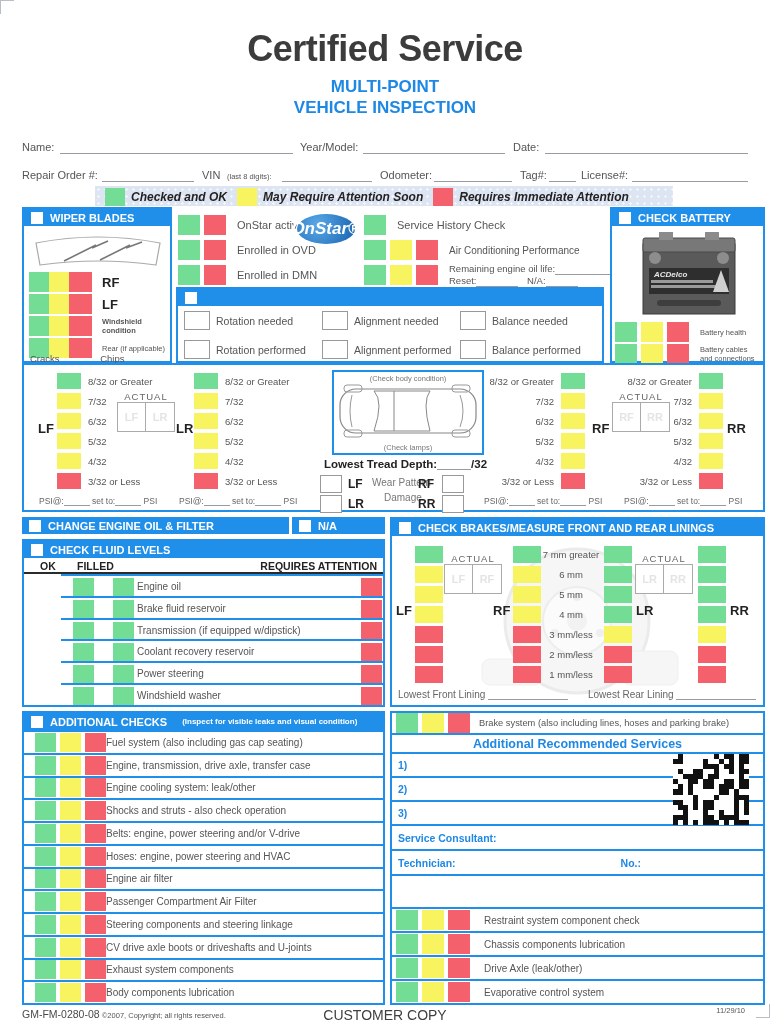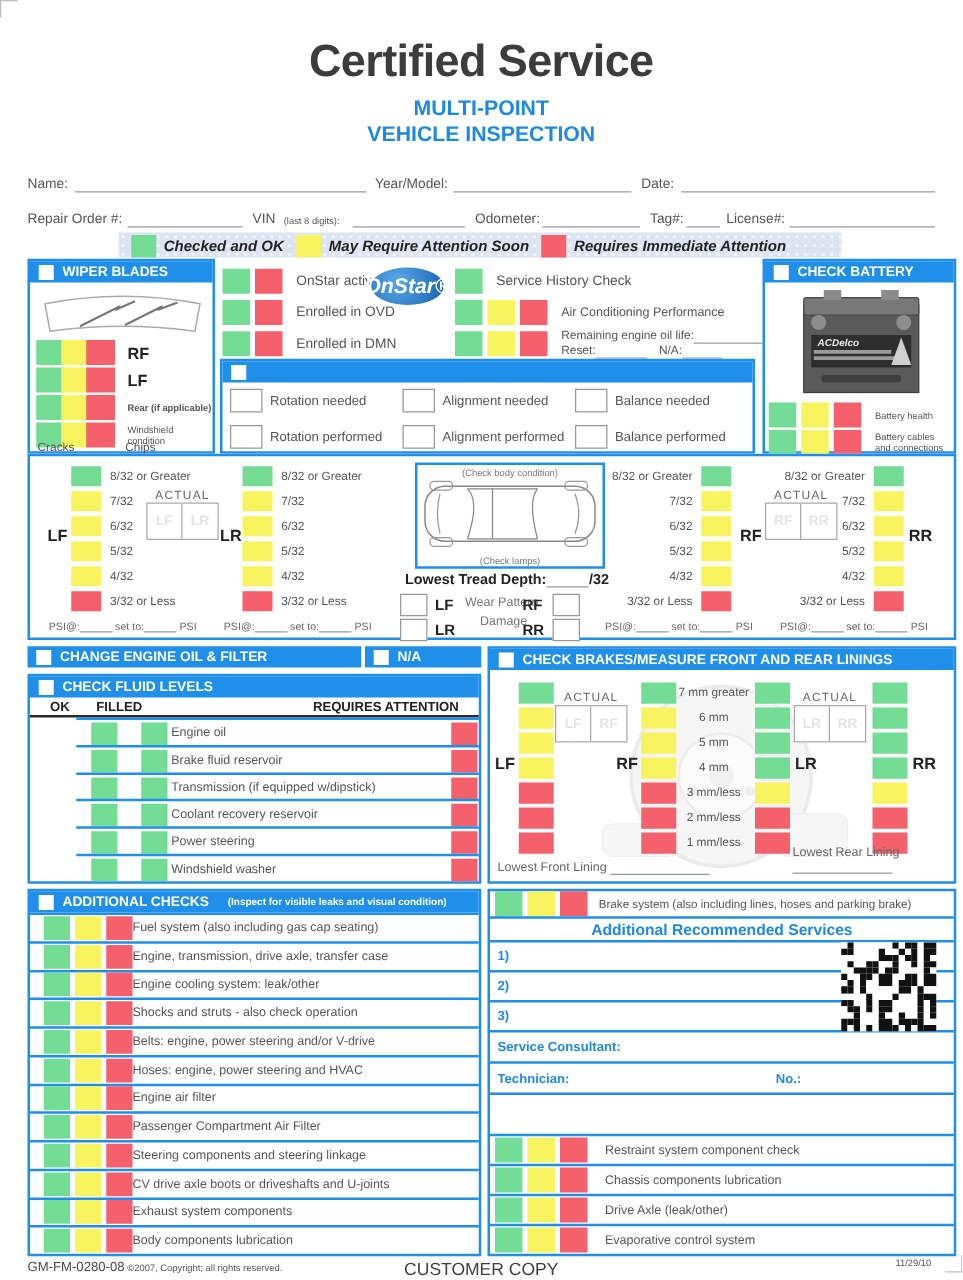--- a/index.html
+++ b/index.html
@@ -143,29 +143,29 @@
             <span class="sw c-r"></span>
           </span>
         <span class="wlab">LF</span>
       </div>
         <div class="wrow">
         <span class="swl" style="gap:1px;">
             <span class="sw c-g"></span>
             <span class="sw c-y"></span>
             <span class="sw c-r"></span>
           </span>
-        <span class="wlab">Rear (if applicable)</span>
+        <span class="wlab">Windshield condition</span>
       </div>
         <div class="wrow">
         <span class="swl" style="gap:1px;">
             <span class="sw c-g"></span>
             <span class="sw c-y"></span>
             <span class="sw c-r"></span>
           </span>
-        <span class="wlab">Windshield condition</span>
+        <span class="wlab">Rear (if applicable)</span>
       </div>
       </div>
     <div class="abs" style="left:6px;top:144px;font-size:9.5px;color:#555;">
       <span>Cracks</span><span class="bl" style="width:32px;height:9px;"></span>
       <span style="margin-left:6px;">Chips</span><span class="bl" style="width:32px;height:9px;"></span>
     </div>
   </div>
 
   <div class="orow" style="left:178px;top:215px;">
     <span class="swl">
@@ -467,21 +467,21 @@
   </div>
 
   <div class="abs box" style="left:22px;top:539px;width:363px;height:168px;display:flex;flex-direction:column;">
     <div class="hdr" style="flex:none;">
       <span class="hcb"></span>
       <span>CHECK FLUID LEVELS</span>
     </div>
     <div style="position:relative;height:16px;flex:none;border-bottom:2px solid #2b2b2b;font-size:10.5px;font-weight:bold;color:#222;">
       <span class="abs" style="left:16px;top:2px;">OK</span>
       <span class="abs" style="left:53px;top:2px;">FILLED</span>
-      <span class="abs" style="right:16px;top:2px;">REQUIRES ATTENTION</span>
+      <span class="abs" style="right:6px;top:2px;">REQUIRES ATTENTION</span>
     </div>
     <div style="display:flex;flex-direction:column;flex:1;">
 
     <div class="frow">
         <span class="sw c-g" style="left:12px;"></span>
         <span class="sw c-g" style="left:52px;"></span>
         <span class="flab">Engine oil</span>
         <span class="sw c-r" style="left:300px;"></span>
       </div>
         <div class="frow">
@@ -596,21 +596,21 @@
         <span class="sw c-g"></span>
         <span class="sw c-g"></span>
         <span class="sw c-y"></span>
         <span class="sw c-r"></span>
         <span class="sw c-r"></span>
       </div>
     <span class="abs poslab" style="left:338px;top:84px;">RR</span>
     <div class="abs" style="left:6px;top:170px;font-size:10px;color:#666;">
       <span>Lowest Front Lining</span> <span class="bl" style="width:80px;height:9px;"></span>
     </div>
-    <div class="abs" style="left:196px;top:158px;font-size:10px;color:#666;margin-left:46px;">
+    <div class="abs" style="left:196px;top:170px;font-size:10px;color:#666;">
       <span>Lowest Rear Lining</span> <span class="bl" style="width:80px;height:9px;"></span>
     </div>
   </div>
 
   <div class="abs box" style="left:22px;top:711px;width:363px;height:294px;display:flex;flex-direction:column;">
     <div class="hdr" style="flex:none;">
       <span class="hcb"></span>
       <span>ADDITIONAL CHECKS</span>
       <span style="font-size:8px;margin-left:8px;">(Inspect for visible leaks and visual condition)</span>
     </div>

